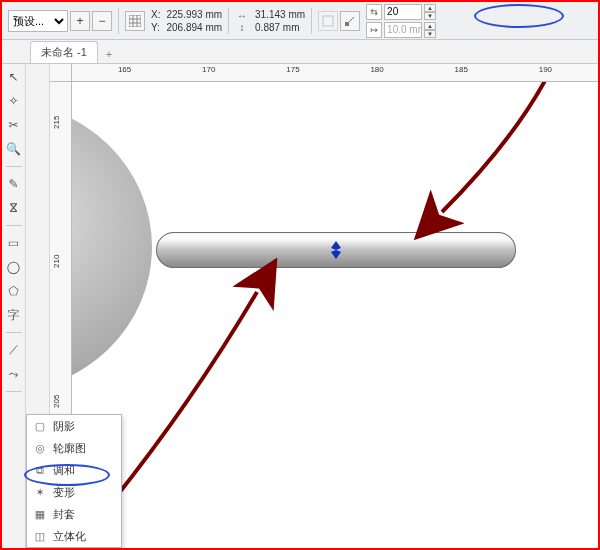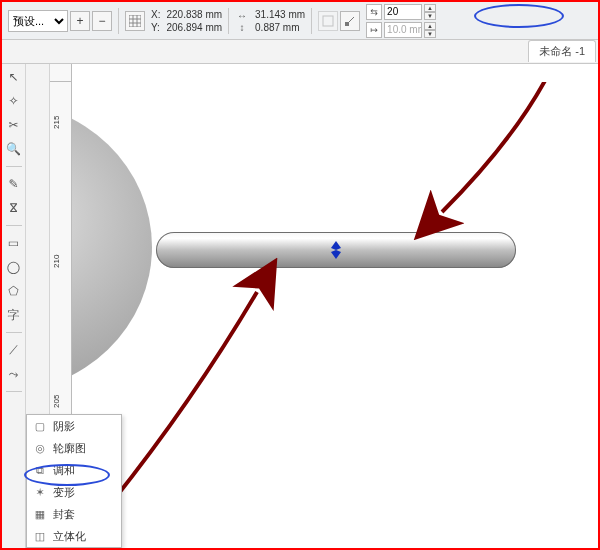--- a/index.html
+++ b/index.html
@@ -15,21 +15,21 @@
 .dim-icon { width: 14px; text-align: center; color: #555; }
 .readgrp { display: flex; gap: 2px; }
 .step-icon { width: 16px; height: 16px; display: inline-block; background: #fff; border: 1px solid #b8b8b8; font-size: 9px; text-align: center; line-height: 14px; color: #555; }
 .steps-input { width: 38px; height: 16px; border: 1px solid #b8b8b8; font-size: 10px; padding-left: 2px; }
 .steps-group { display: grid; grid-template-rows: auto auto; gap: 2px; }
 .row2 { display: flex; align-items: center; gap: 2px; }
 .spinner { display: grid; grid-template-rows: 1fr 1fr; width: 12px; height: 16px; }
 .spinner div { border: 1px solid #b8b8b8; background: #f6f6f6; font-size: 6px; line-height: 6px; text-align: center; color: #444; }
 .circle-blue { position: absolute; border: 2px solid #2a4bd8; border-radius: 50%; pointer-events: none; }
 .circle-steps { top: 2px; right: 34px; width: 90px; height: 24px; }
-.tabbar { height: 24px; background: #f3f3f3; border-bottom: 1px solid #c8c8c8; display: flex; align-items: flex-end; padding-left: 28px; font-size: 11px; flex-direction: column; }
+.tabbar { height: 24px; background: #f3f3f3; border-bottom: 1px solid #c8c8c8; display: flex; align-items: flex-end; padding-left: 28px; font-size: 11px; }
 .tab { padding: 3px 10px; border: 1px solid #c8c8c8; border-bottom: none; background: #fff; margin-right: 2px; border-radius: 3px 3px 0 0; color: #444; }
 .tab.inactive { background: #eee; }
 .tabplus { padding: 3px 6px; color: #888; }
 .main { position: relative; display: flex; height: calc(100% - 62px); }
 .tool-col { width: 24px; background: #f3f3f3; border-right: 1px solid #d4d4d4; display: flex; flex-direction: column; align-items: center; padding-top: 4px; gap: 6px; }
 .tool { width: 18px; height: 18px; display: flex; align-items: center; justify-content: center; font-size: 12px; color: #555; }
 .tool.sep { height: 1px; width: 16px; background: #c8c8c8; margin: 2px 0; }
 .tool-col2 { width: 24px; background: #f3f3f3; border-right: 1px solid #d4d4d4; display: flex; flex-direction: column; align-items: center; padding-top: 4px; gap: 6px; }
 .canvas-wrap { flex: 1; position: relative; background: #fff; }
 .ruler-h { position: absolute; left: 22px; right: 0; top: 0; height: 18px; background: #f8f8f8; border-bottom: 1px solid #bbb; display: flex; font-size: 8px; color: #333; }
@@ -64,21 +64,21 @@
     <svg width="12" height="12">
         <rect x="0" y="0" width="12" height="12" fill="none" stroke="#888" stroke-width="1"></rect>
         <line x1="4" y1="0" x2="4" y2="12" stroke="#888"></line>
         <line x1="8" y1="0" x2="8" y2="12" stroke="#888"></line>
         <line x1="0" y1="4" x2="12" y2="4" stroke="#888"></line>
         <line x1="0" y1="8" x2="12" y2="8" stroke="#888"></line>
       </svg>
   </div>
   <div class="coords">
     <span class="label-small">X:</span>
-    <span>220.838 mm</span>
+    <span>225.993 mm</span>
     <span class="label-small">Y:</span>
     <span>206.894 mm</span>
   </div>
   <div class="divider-v"></div>
   <div class="dimbox">
     <span class="dim-icon">↔</span>
     <span>31.143 mm</span>
     <span class="dim-icon">↕</span>
     <span>0.887 mm</span>
   </div>
@@ -147,20 +147,28 @@
     <div class="tool">▢</div>
     <div class="tool">◎</div>
     <div class="tool" style="background:#d8e4f8;border:1px solid #8aa7dd">⧉</div>
     <div class="tool">✶</div>
     <div class="tool">▦</div>
     <div class="tool">◫</div>
   </div>
 
   <div class="canvas-wrap">
     <div class="ruler-corner"></div>
+    <div class="ruler-h">
+      <span class="tick-lab" style="left:10%">165</span>
+      <span class="tick-lab" style="left:26%">170</span>
+      <span class="tick-lab" style="left:42%">175</span>
+      <span class="tick-lab" style="left:58%">180</span>
+      <span class="tick-lab" style="left:74%">185</span>
+      <span class="tick-lab" style="left:90%">190</span>
+    </div>
     <div class="ruler-v">
       <span class="vlab" style="top:10%">215</span>
       <span class="vlab" style="top:40%">210</span>
       <span class="vlab" style="top:70%">205</span>
     </div>
     <div class="canvas">
       <div class="big-ellipse"></div>
       <div class="capsule">
         <div class="cap-marker">
           <svg width="14" height="18">

